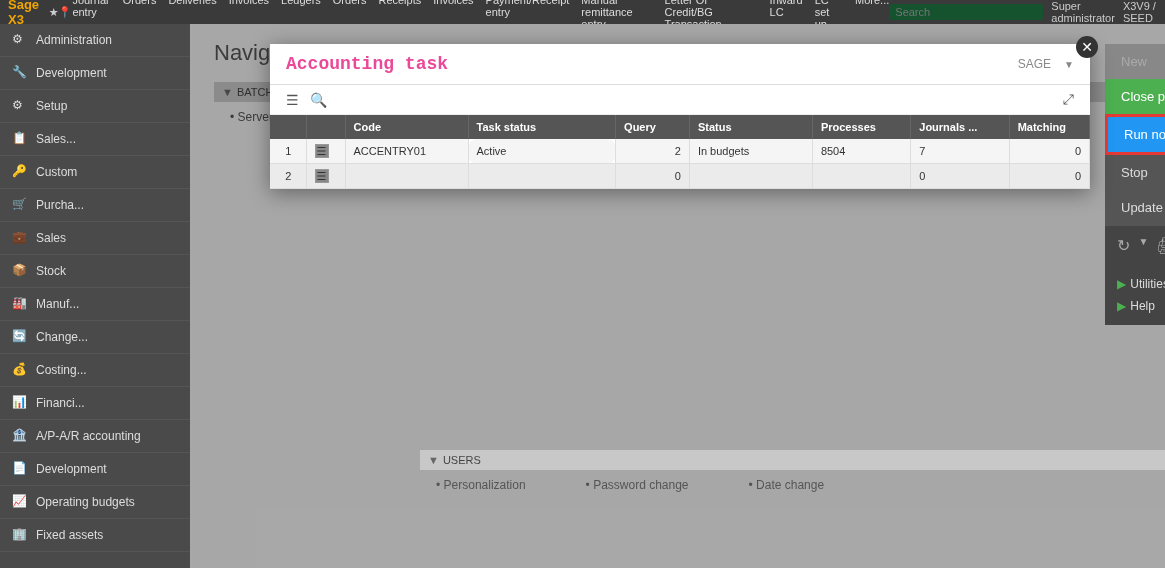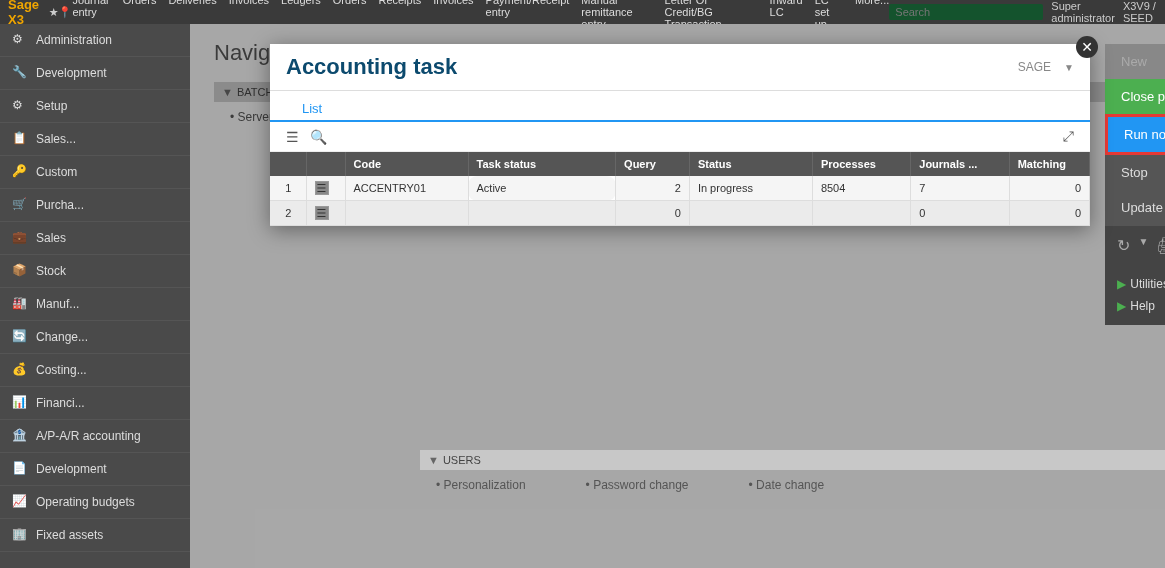--- a/index.html
+++ b/index.html
@@ -109,23 +109,24 @@
     }
 
     .modal-header {
       padding: 10px 16px;
       display: flex;
       align-items: center;
       justify-content: space-between;
       border-bottom: 1px solid #ddd;
     }
     .modal-title {
-      font-size: 22px;
-      color: #0c4a6e;
+      font-size: 18px;
+      color: #ec4899;
       font-weight: normal;
+      font-family: Liberation Mono, monospace;
     }
     .modal-title span { font-weight: bold; }
     .modal-header-right { display: flex; align-items: center; gap: 13px; }
     .sage-label { color: #888; font-size: 12px; }
     .close-btn {
       background: #333;
       color: white;
       border: none;
       width: 22px;
       height: 22px;
@@ -370,23 +371,20 @@
             <span>Accounting</span>
             <span> </span>
             <span style="font-weight:bold;">task</span>
           </div>
           <div class="modal-header-right">
             <span class="sage-label">SAGE</span>
             <span style="color:#888; font-size:10px;">▼</span>
           </div>
         </div>
 
-        <div class="modal-tabs">
-          <span class="tab-active">List</span>
-        </div>
 
         <div class="modal-toolbar">
           <span class="toolbar-icon">☰</span>
           <span class="toolbar-search">🔍</span>
           <span class="toolbar-expand" style="margin-left:auto; font-size:14px;">⤢</span>
         </div>
 
         <div style="overflow-x:auto;">
           <table class="modal-table">
             <thead>
@@ -402,21 +400,21 @@
                 <th class="col-matching">Matching</th>
               </tr>
             </thead>
             <tbody>
               <tr class="table-row">
                 <td class="col-num">1</td>
                 <td class="col-icon"><span class="row-icon">☰</span></td>
                 <td class="col-code">ACCENTRY01</td>
                 <td class="col-taskstatus status-active">Active</td>
                 <td class="col-query">2</td>
-                <td class="col-status status-inprogress">In progress</td>
+                <td class="col-status status-inprogress">In budgets</td>
                 <td class="col-processes">8504</td>
                 <td class="col-journals">7</td>
                 <td class="col-matching">0</td>
               </tr>
               <tr class="table-row">
                 <td class="col-num">2</td>
                 <td class="col-icon"><span class="row-icon">☰</span></td>
                 <td class="col-code"></td>
                 <td class="col-taskstatus"></td>
                 <td class="col-query">0</td>

